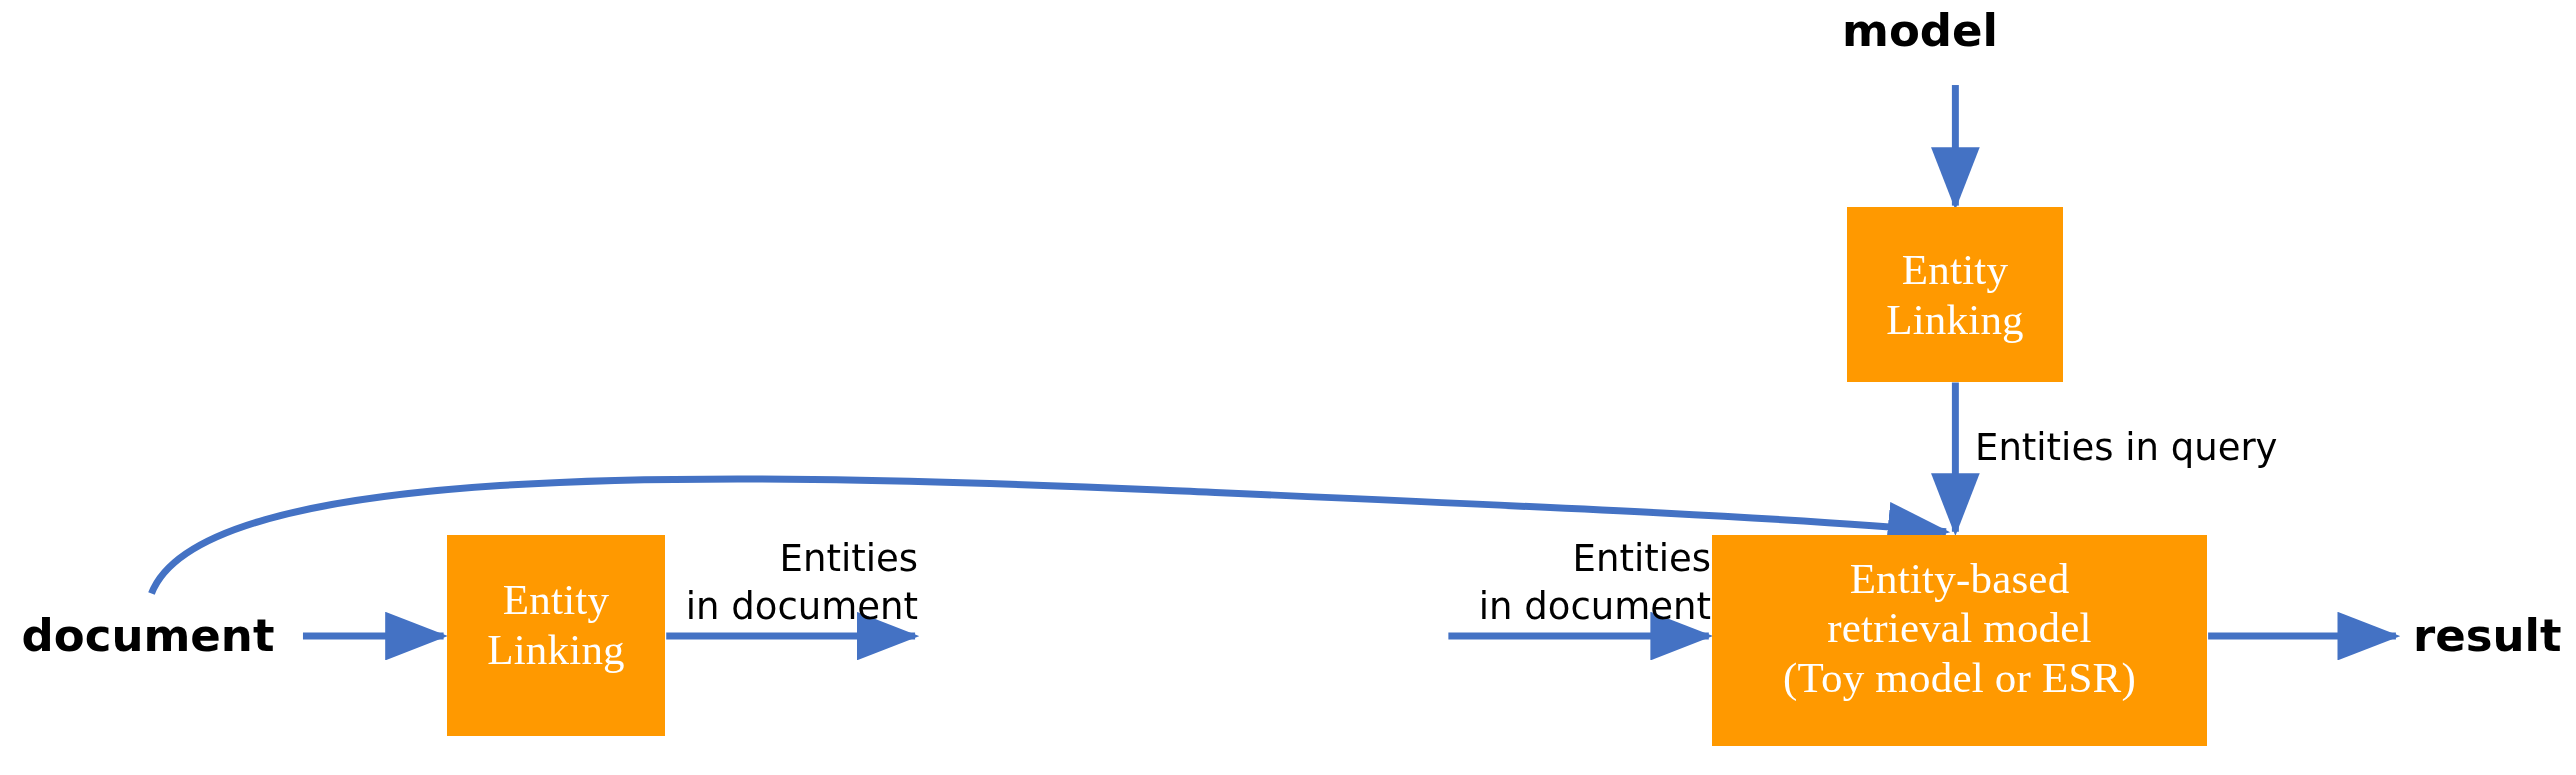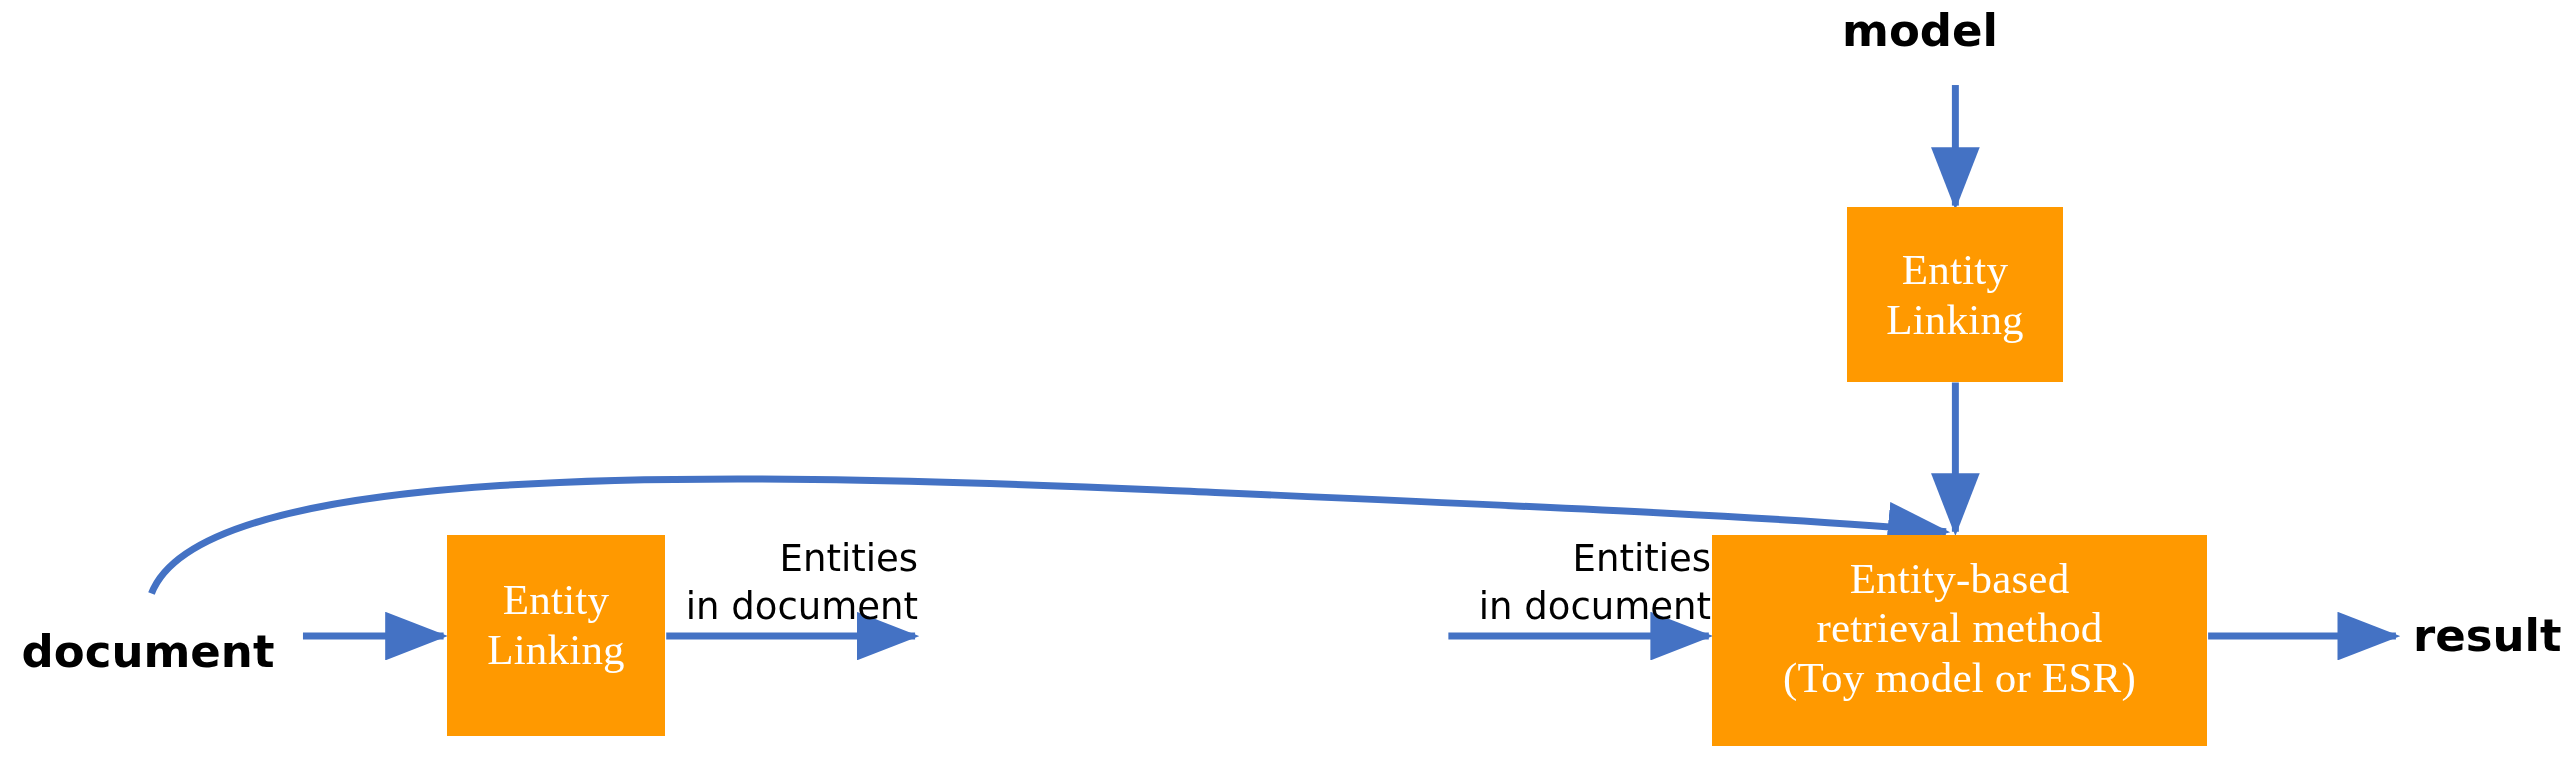--- a/index.html
+++ b/index.html
@@ -75,21 +75,21 @@
   .terminal {
     position: absolute;
     color: #000000;
     font-family: "DejaVu Sans", sans-serif;
     font-weight: 700;
     font-size: 45px;
     white-space: nowrap;
     line-height: 1;
   }
   #terminal-query    { left: 1842px; top: 7.7px;  }
-  #terminal-document { left: 21.6px;   top: 613px; margin-top: 16px; }
+  #terminal-document { left: 21.6px;   top: 613px; }
   #terminal-result   { left: 2413px; top: 613px; }
 
   
   .edge-label {
     position: absolute;
     color: #000000;
     font-family: "DejaVu Sans", sans-serif;
     font-weight: 400;
     font-size: 37px;
     line-height: 1.3;
@@ -140,24 +140,25 @@
   </div>
 
   <div class="proc-box" id="box-entity-linking-doc">
     <span class="ln">Entity</span>
     <span class="ln">Linking</span>
   </div>
 
 
   <div class="proc-box" id="box-retrieval-method">
     <span class="ln">Entity-based</span>
-    <span class="ln">retrieval method</span>
+    <span class="ln">retrieval model</span>
     <span class="ln">(Toy model or ESR)</span>
   </div>
 
+  <div class="edge-label" id="label-entities-in-query">Entities in query</div>
 
   <div class="edge-label" id="label-entities-in-doc-1">
     <span class="ln">Entities</span>
     <span class="ln">in document</span>
   </div>
 
   <div class="edge-label" id="label-entities-in-doc-2">
     <span class="ln">Entities</span>
     <span class="ln">in document</span>
   </div>

